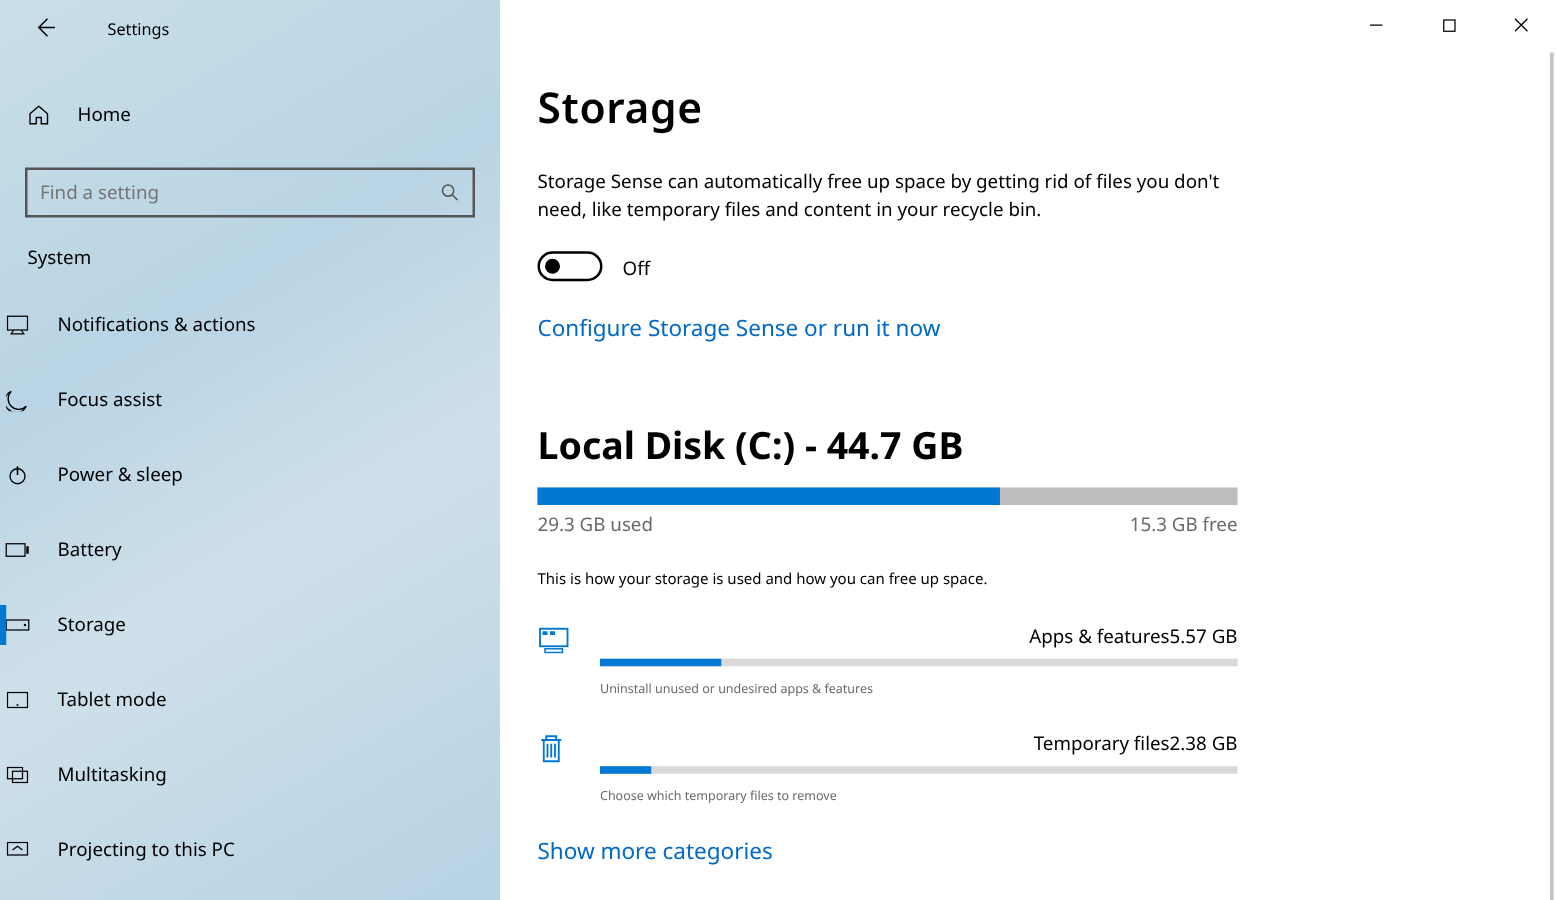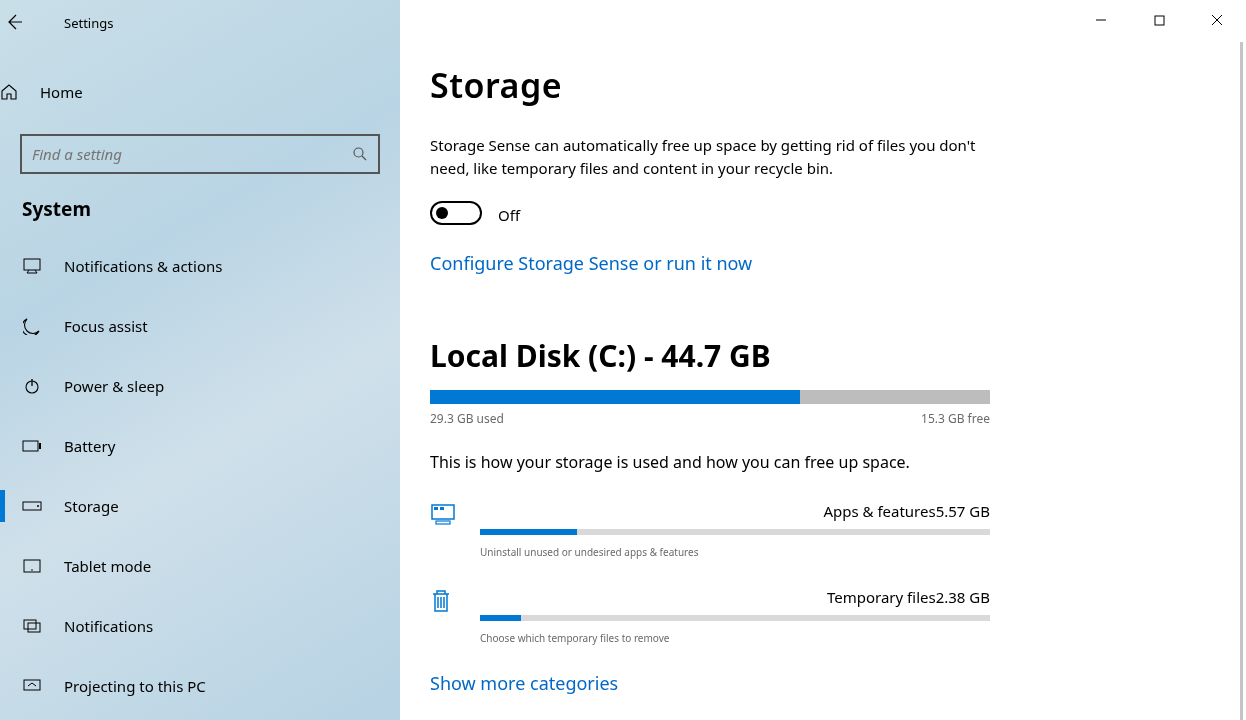--- a/index.html
+++ b/index.html
@@ -1,48 +1,48 @@
 <!DOCTYPE html>
 <html><head>
 <meta charset="utf-8">
 <style>
 *{box-sizing:border-box;margin:0;padding:0;font-family:"Segoe UI",system-ui,sans-serif}
 html,body{height:100%}
 body{width:1246px;height:720px;overflow:hidden;background:#fff;color:#000}
 .app{display:flex;width:100%;height:100%;position:relative}
 .sidebar{width:400px;height:100%;background:linear-gradient(150deg,#c9dfe8 0%,#b9d4e4 35%,#cfe0ea 60%,#b6d2e3 100%);display:flex;flex-direction:column;overflow:hidden}
-.header-row{display:flex;align-items:center;height:44px;}
+.header-row{display:flex;align-items:center;height:44px;padding-left:22px}
 .back-btn{width:28px;height:28px;display:flex;align-items:center;justify-content:center;cursor:pointer}
 .app-title{font-size:13px;margin-left:36px;margin-top:2px}
-.home-item{display:flex;align-items:center;height:48px;margin-top:24px;cursor:pointer}
+.home-item{display:flex;align-items:center;height:48px;padding-left:22px;margin-top:24px;cursor:pointer}
 .home-item .lbl{font-size:15px;margin-left:22px}
 .search-wrap{margin:18px 20px 0 20px;height:40px;border:2px solid #555;display:flex;align-items:center;padding:0 10px}
-.search-input{flex:1;border:none;background:transparent;outline:none;font-size:15px;font-style:italic;color:#555}
-.group-label{font-size:19px;font-weight:700;margin:22px 0 14px 22px}
+.search-input{flex:1;border:none;background:transparent;outline:none;font-size:15px;color:#555}
+.group-label{font-size:15px;font-weight:400;margin:22px 0 14px 22px}
 .nav{flex:1;overflow-y:auto}
-.nav-item{display:flex;align-items:center;height:60px;padding-left:22px;cursor:pointer;position:relative}
+.nav-item{display:flex;align-items:center;height:60px;padding-left:4px;cursor:pointer;position:relative}
 .nav-item .ic{width:20px;display:flex;align-items:center;justify-content:center}
 .nav-item .lbl{font-size:15px;margin-left:22px}
 .nav-item.active::before{content:"";position:absolute;left:0;top:14px;bottom:14px;width:5px;background:#0078d4}
 .main{flex:1;display:flex;flex-direction:column;position:relative}
 .winctl{position:absolute;top:0;right:0;height:40px;display:flex}
 .winbtn{width:58px;height:40px;display:flex;align-items:center;justify-content:center;cursor:pointer}
 .content{padding:62px 0 0 30px;width:590px}
 .page-title{font-size:34px;font-weight:600;letter-spacing:.5px}
 .desc{margin-top:26px;font-size:15px;line-height:1.55}
 .toggle-row{display:flex;align-items:flex-end;margin-top:20px}
 .toggle{width:52px;height:24px;border:2px solid #000;border-radius:12px;position:relative;cursor:pointer}
 .toggle .knob{position:absolute;width:12px;height:12px;background:#000;border-radius:50%;top:4px;left:4px}
 .toggle-label{margin-left:16px;font-size:15px}
 .link{color:#0068c6;font-size:18px;margin-top:26px;display:block;cursor:pointer}
 .disk-title{font-size:30px;font-weight:700;margin-top:60px}
 .disk-bar{height:14px;background:#bdbdbd;margin-top:14px;position:relative;width:560px}
 .disk-bar .fill{position:absolute;left:0;top:0;bottom:0;background:#0078d4}
-.disk-stats{display:flex;justify-content:space-between;width:560px;margin-top:6px;color:#6a6a6a;font-size:12px}
-.desc2{font-size:16px;margin-top:24px}
+.disk-stats{display:flex;justify-content:space-between;width:560px;margin-top:6px;color:#6a6a6a;font-size:15px}
+.desc2{font-size:12px;margin-top:24px}
 .cat{display:flex;margin-top:28px;width:560px;cursor:pointer}
 .cat .icon-col{width:50px;padding-top:2px;color:#0078d4}
 .cat .body{flex:1}
 .cat .row1{display:flex;justify-content:flex-end;font-size:15px}
 .cat .mini-bar{height:6px;background:#d9d9d9;margin-top:8px;position:relative}
 .cat .mini-bar .mfill{position:absolute;left:0;top:0;bottom:0;background:#0078d4}
 .cat .hint{color:#6a6a6a;font-size:10px;margin-top:10px}
 .scroll-ind{position:absolute;right:3px;top:42px;bottom:0;width:3px;background:#c4c4c4}
 svg{display:block}
 </style>
@@ -136,21 +136,21 @@
           </span>
         <span class="lbl">Tablet mode</span>
       </div>
       <div class="nav-item">
         <span class="ic">
             <svg width="18" height="14" viewBox="0 0 18 14">
               <rect x="1" y="1" width="12" height="9" stroke="#000" fill="none"></rect>
               <rect x="5" y="4" width="12" height="9" stroke="#000" fill="none"></rect>
             </svg>
           </span>
-        <span class="lbl">Notifications</span>
+        <span class="lbl">Multitasking</span>
       </div>
       <div class="nav-item">
         <span class="ic">
             <svg width="18" height="14" viewBox="0 0 18 14">
               <rect x="1" y="1" width="16" height="10" stroke="#000" fill="none"></rect>
               <path d="M5 7 L9 4 L13 7" stroke="#000" fill="none"></path>
             </svg>
           </span>
         <span class="lbl">Projecting to this PC</span>
       </div>

